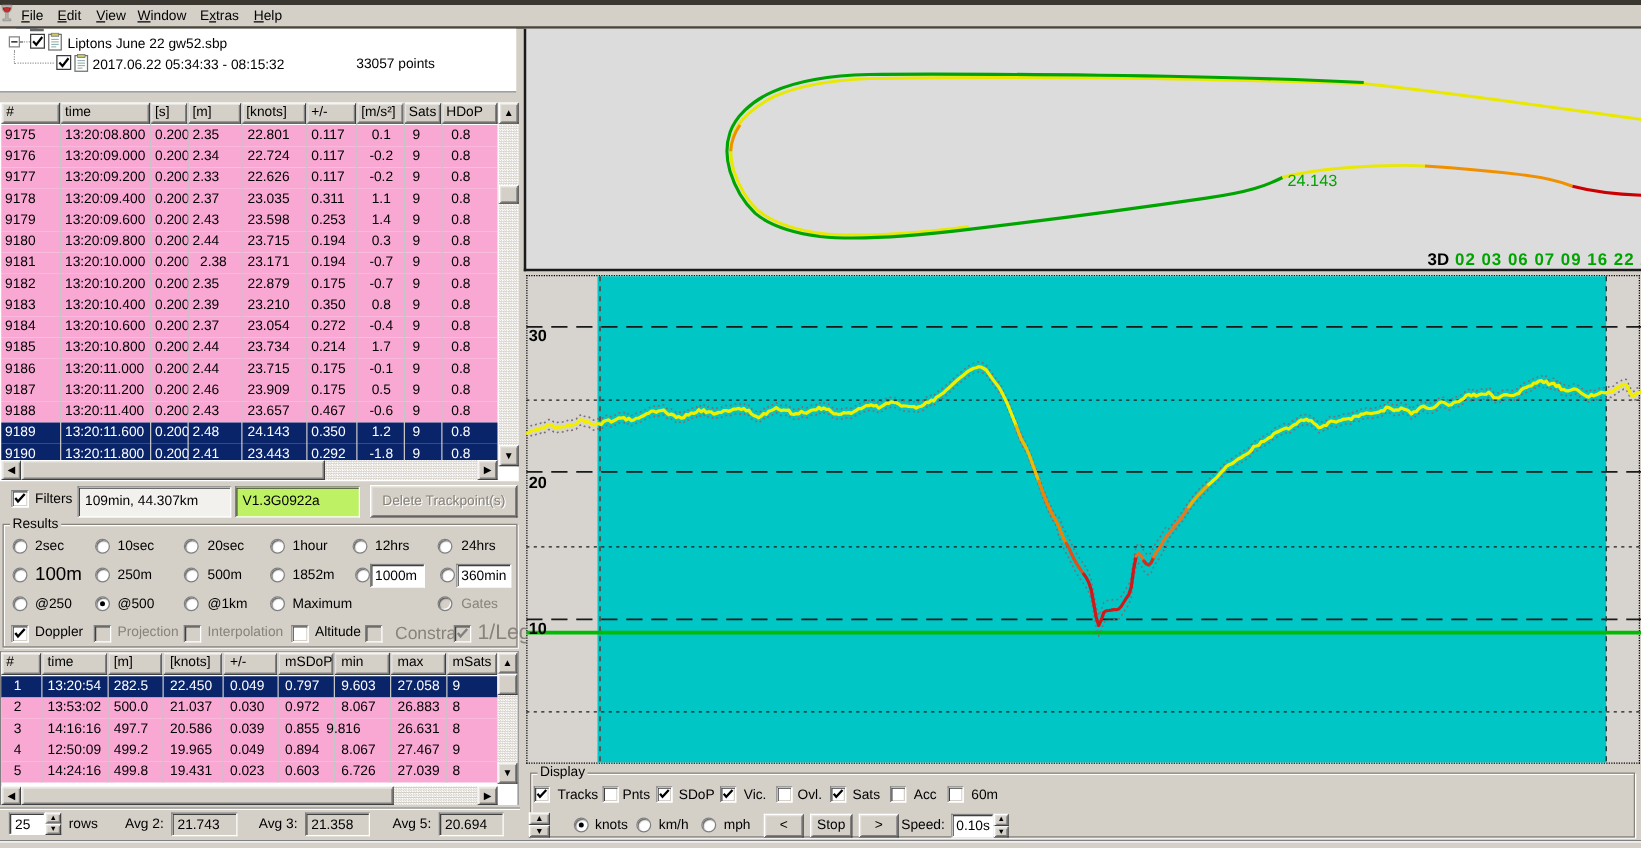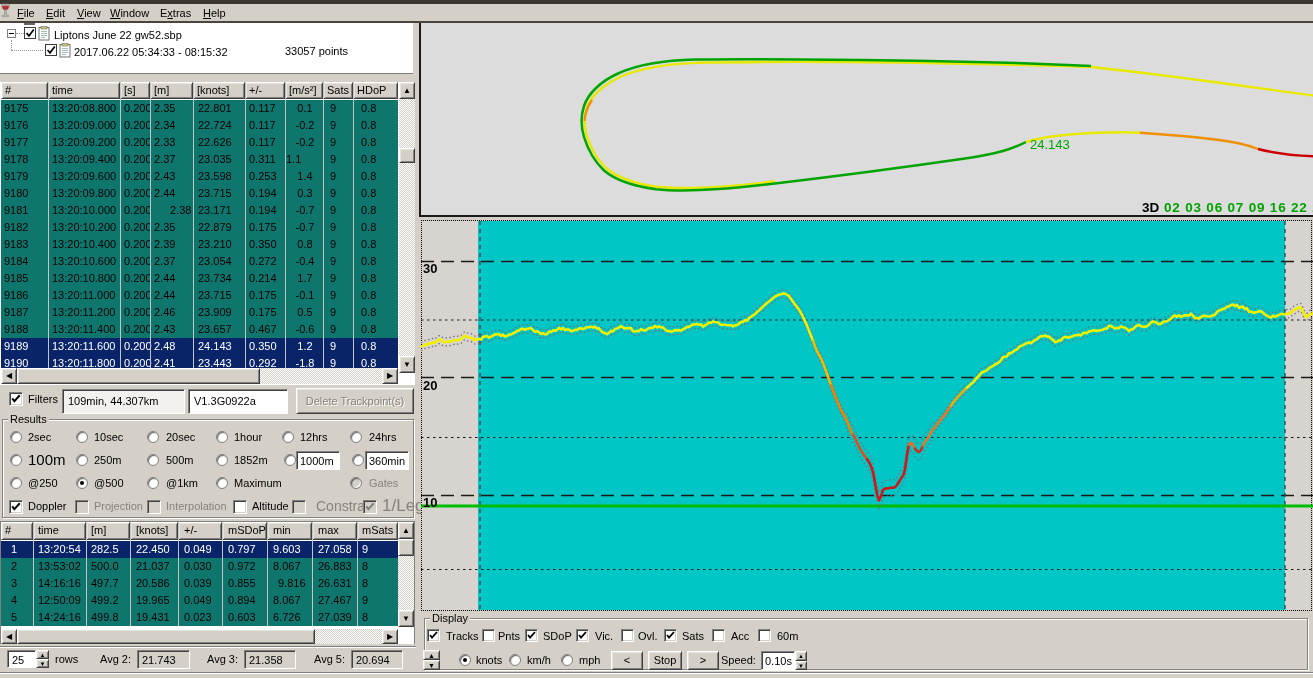--- a/index.html
+++ b/index.html
@@ -4,21 +4,21 @@
 * { margin:0; padding:0; box-sizing:border-box; }
 html,body { width:1313px; height:678px; overflow:hidden; background:#d4d0c8;
   font-family:"Liberation Sans", sans-serif; font-size:11px; color:#000; }
 .abs { position:absolute; }
 .lb { position:absolute; white-space:nowrap; line-height:14px; }
 .cb { position:absolute; border:1px solid; border-color:#808080 #fff #fff #808080; box-shadow:inset 1px 1px 0 #404040, inset -1px -1px 0 #d4d0c8; }
 .rd { position:absolute; width:12px; height:12px; border-radius:50%; border:1px solid #808080; box-shadow:inset 1px 1px 1px rgba(64,64,64,.8), inset -1px -1px 0 #fff; }
 .btn { position:absolute; background:#d4d0c8; border:1px solid; border-color:#fff #404040 #404040 #fff; box-shadow:inset 1px 1px 0 #e6e3de, inset -1px -1px 0 #808080; text-align:center; }
 .sunk { position:absolute; border:1px solid; border-color:#808080 #fff #fff #808080; box-shadow:inset 1px 1px 0 #404040; background:#d4d0c8; }
 .hdr { position:absolute; background:#d4d0c8; border:1px solid; border-color:#fff #404040 #404040 #fff; box-shadow:inset 1px 1px 0 #e6e3de, inset -1px -1px 0 #808080; line-height:15px; padding-left:3px; }
-.t1row { position:absolute; left:1px; width:397px; background:#0f766e; }
+.t1row { position:absolute; left:1px; width:397px; background:#f9a8d4; }
 .t1row.sel { background:#0a246a; color:#fff; }
 .t1row .c { position:absolute; top:1px; white-space:nowrap; line-height:15px; }
 .vsep { position:absolute; width:1px; background:#c5c5c5; z-index:5; }
 .sb { position:absolute; background:repeating-conic-gradient(#ffffff 0 25%, #d4d0c8 0 50%) 0 0/2px 2px; }
 .sbtn { position:absolute; background:#d4d0c8; border:1px solid; border-color:#fff #404040 #404040 #fff; box-shadow:inset 1px 1px 0 #e6e3de, inset -1px -1px 0 #808080; font-size:8px; text-align:center; color:#000; }
 .thumb { position:absolute; background:#d4d0c8; border:1px solid; border-color:#fff #404040 #404040 #fff; box-shadow:inset 1px 1px 0 #e6e3de, inset -1px -1px 0 #808080; }
 .gb { position:absolute; border:1px solid #87837b; box-shadow:1px 1px 0 #fff, inset 1px 1px 0 #fff; }
 .gbl { position:absolute; background:#d4d0c8; padding:0 2px; line-height:13px; }
 </style></head>
 <body>
@@ -105,21 +105,21 @@
     <div class="c" style="left:329px">9</div>
     <div class="c" style="left:360px">0.8</div>
   </div>
 <div class="t1row" style="top:151px;height:17px">
     <div class="c" style="left:3px">9178</div>
     <div class="c" style="left:51px">13:20:09.400</div>
     <div class="c" style="left:123px">0.200</div>
     <div class="c" style="left:153px">2.37</div>
     <div class="c" style="left:197px">23.035</div>
     <div class="c" style="left:248px">0.311</div>
-    <div class="c" style="left:285px;width:38px;">1.1</div>
+    <div class="c" style="left:285px;width:38px;text-align:center">1.1</div>
     <div class="c" style="left:329px">9</div>
     <div class="c" style="left:360px">0.8</div>
   </div>
 <div class="t1row" style="top:168px;height:17px">
     <div class="c" style="left:3px">9179</div>
     <div class="c" style="left:51px">13:20:09.600</div>
     <div class="c" style="left:123px">0.200</div>
     <div class="c" style="left:153px">2.43</div>
     <div class="c" style="left:197px">23.598</div>
     <div class="c" style="left:248px">0.253</div>
@@ -135,21 +135,21 @@
     <div class="c" style="left:197px">23.715</div>
     <div class="c" style="left:248px">0.194</div>
     <div class="c" style="left:285px;width:38px;text-align:center">0.3</div>
     <div class="c" style="left:329px">9</div>
     <div class="c" style="left:360px">0.8</div>
   </div>
 <div class="t1row" style="top:202px;height:17px">
     <div class="c" style="left:3px">9181</div>
     <div class="c" style="left:51px">13:20:10.000</div>
     <div class="c" style="left:123px">0.200</div>
-    <div class="c" style="left:169px">2.38</div>
+    <div class="c" style="left:159px">2.38</div>
     <div class="c" style="left:197px">23.171</div>
     <div class="c" style="left:248px">0.194</div>
     <div class="c" style="left:285px;width:38px;text-align:center">-0.7</div>
     <div class="c" style="left:329px">9</div>
     <div class="c" style="left:360px">0.8</div>
   </div>
 <div class="t1row" style="top:219px;height:17px">
     <div class="c" style="left:3px">9182</div>
     <div class="c" style="left:51px">13:20:10.200</div>
     <div class="c" style="left:123px">0.200</div>
@@ -279,21 +279,21 @@
 
 <div class="cb" style="left:9px;top:392px;width:14px;height:14px;background:#fff">
     <svg width="14" height="14" viewBox="0 0 13 13" style="position:absolute;left:-1px;top:-1px">
       <path d="M3 6 L5 8.5 L10 3" stroke="#000" stroke-width="1.8" fill="none"></path>
     </svg>
   </div>
 <div class="lb" style="left:28px;top:392px">Filters</div>
 <div class="sunk" style="left:62px;top:389px;width:123px;height:25px;background:#f2f1ee">
     <div style="padding:5px 0 0 5px">109min, 44.307km</div>
   </div>
-<div class="sunk" style="left:188px;top:389px;width:100px;height:25px;background:#ffffff">
+<div class="sunk" style="left:188px;top:389px;width:100px;height:25px;background:#bef264">
     <div style="padding:5px 0 0 5px">V1.3G0922a</div>
   </div>
 <div class="btn" style="left:296px;top:388px;width:118px;height:26px;line-height:24px;color:#87837b;text-shadow:1px 1px 0 #fff">Delete Trackpoint(s)</div>
 
 <div class="gb" style="left:2px;top:419px;width:412px;height:99px"></div>
 <div class="gbl" style="left:8px;top:413px">Results</div>
 <div class="rd" style="left:10px;top:431px;background:#fff"></div>
 <div class="lb" style="left:28px;top:430px;color:#000;font-size:11px">2sec</div>
 <div class="rd" style="left:76px;top:431px;background:#fff"></div>
 <div class="lb" style="left:94px;top:430px;color:#000;font-size:11px">10sec</div>
@@ -377,21 +377,21 @@
     <div class="c" style="left:317px">26.883</div>
     <div class="c" style="left:361px">8</div>
   </div>
 <div class="t1row" style="top:575px;height:17px">
     <div class="c" style="left:10px">3</div>
     <div class="c" style="left:37px">14:16:16</div>
     <div class="c" style="left:90px">497.7</div>
     <div class="c" style="left:135px">20.586</div>
     <div class="c" style="left:183px">0.039</div>
     <div class="c" style="left:227px">0.855</div>
-    <div class="c" style="left:277px">9.816</div>
+    <div class="c" style="left:260px">9.816</div>
     <div class="c" style="left:317px">26.631</div>
     <div class="c" style="left:361px">8</div>
   </div>
 <div class="t1row" style="top:592px;height:17px">
     <div class="c" style="left:10px">4</div>
     <div class="c" style="left:37px">12:50:09</div>
     <div class="c" style="left:90px">499.2</div>
     <div class="c" style="left:135px">19.965</div>
     <div class="c" style="left:183px">0.049</div>
     <div class="c" style="left:227px">0.894</div>

